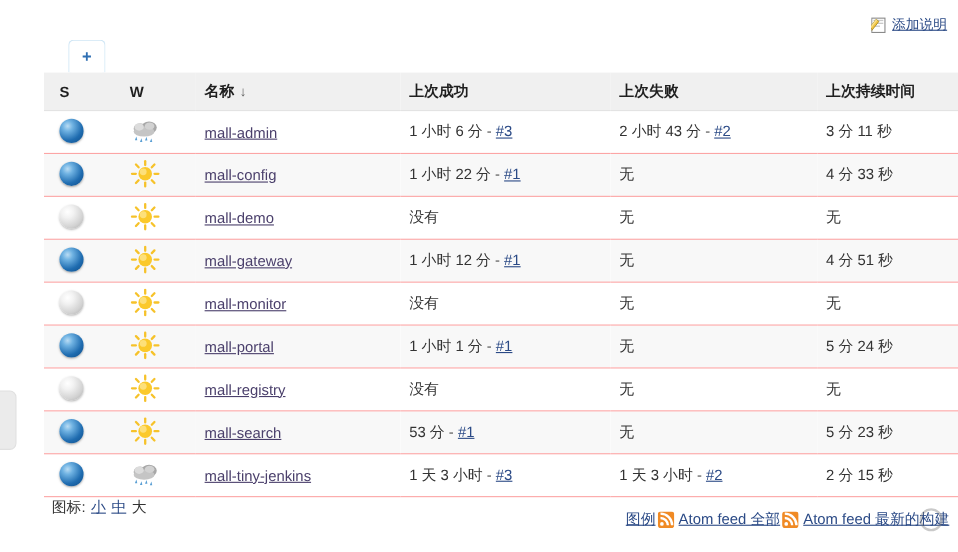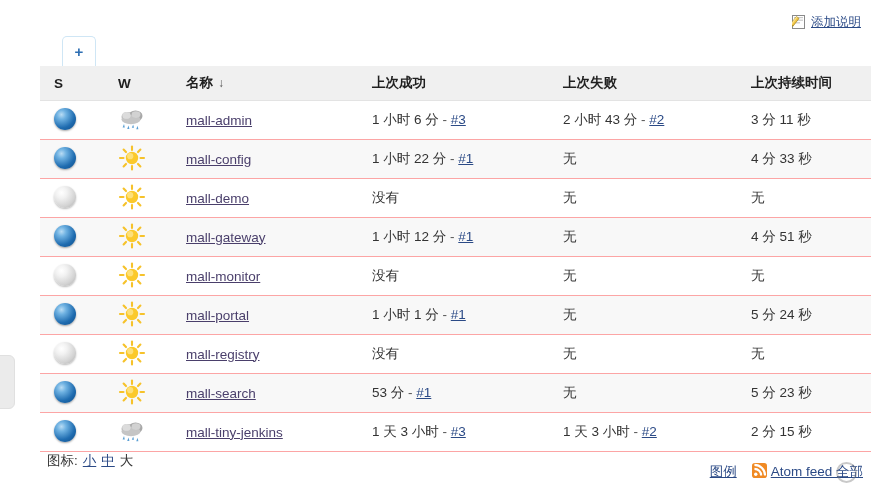--- a/index.html
+++ b/index.html
@@ -16,20 +16,21 @@
     font-size: 13px;
     color: #333333;
   }
 
   
   .add-desc {
     position: absolute;
     top: 14px;
     right: 10px;
     display: flex;
+    align-items: center;
     gap: 3px;
     font-size: 12.5px;
   }
   .add-desc .label {
     color: #2b4a86;
     text-decoration: underline;
     cursor: pointer;
     white-space: nowrap;
   }
   .pencil-icon {
@@ -179,31 +180,31 @@
     color: #333;
     margin-left: 5px;
   }
 
   .feed-row {
     position: absolute;
     right: 8px;
     top: 463px;
     display: flex;
     align-items: center;
-    gap: 15px;
+    gap: 2px;
     font-size: 13.5px;
     white-space: nowrap;
   }
   .feed-row a,
   .feed-row .flink {
     color: #2b4a86;
     text-decoration: underline;
     cursor: pointer;
   }
-  .feed-item { display: flex; gap: 4px; }
+  .feed-item { display: flex; align-items: center; gap: 4px; }
   .rss-icon { width: 15px; height: 15px; flex: 0 0 auto; }
 
   
   .left-stub {
     position: absolute;
     left: -12px;
     top: 355px;
     width: 25px;
     height: 52px;
     background: #ebebeb;
@@ -479,17 +480,28 @@
         <rect x="0" y="0" width="16" height="16" rx="3" fill="#f08a24"></rect>
         <circle cx="4" cy="12" r="1.8" fill="#ffffff"></circle>
         <path d="M2.6 7.4a6 6 0 0 1 6 6h2.3A8.3 8.3 0 0 0 2.6 5.1z" fill="#ffffff"></path>
         <path d="M2.6 3.2a10.2 10.2 0 0 1 10.2 10.2h2.3A12.5 12.5 0 0 0 2.6 0.9z" fill="#ffffff"></path>
       </svg>
     </span>
     <span class="flink">Atom feed 全部</span>
   </span>
 
 
+  <span class="feed-item">
+    <span class="rss-icon">
+      <svg viewBox="0 0 16 16" width="15" height="15">
+        <rect x="0" y="0" width="16" height="16" rx="3" fill="#f08a24"></rect>
+        <circle cx="4" cy="12" r="1.8" fill="#ffffff"></circle>
+        <path d="M2.6 7.4a6 6 0 0 1 6 6h2.3A8.3 8.3 0 0 0 2.6 5.1z" fill="#ffffff"></path>
+        <path d="M2.6 3.2a10.2 10.2 0 0 1 10.2 10.2h2.3A12.5 12.5 0 0 0 2.6 0.9z" fill="#ffffff"></path>
+      </svg>
+    </span>
+    <span class="flink">Atom feed 最新的构建</span>
+  </span>
 </div>
 
 <div class="watermark">
   <span class="wm-mark"></span>
 </div>
 
 </body></html>

